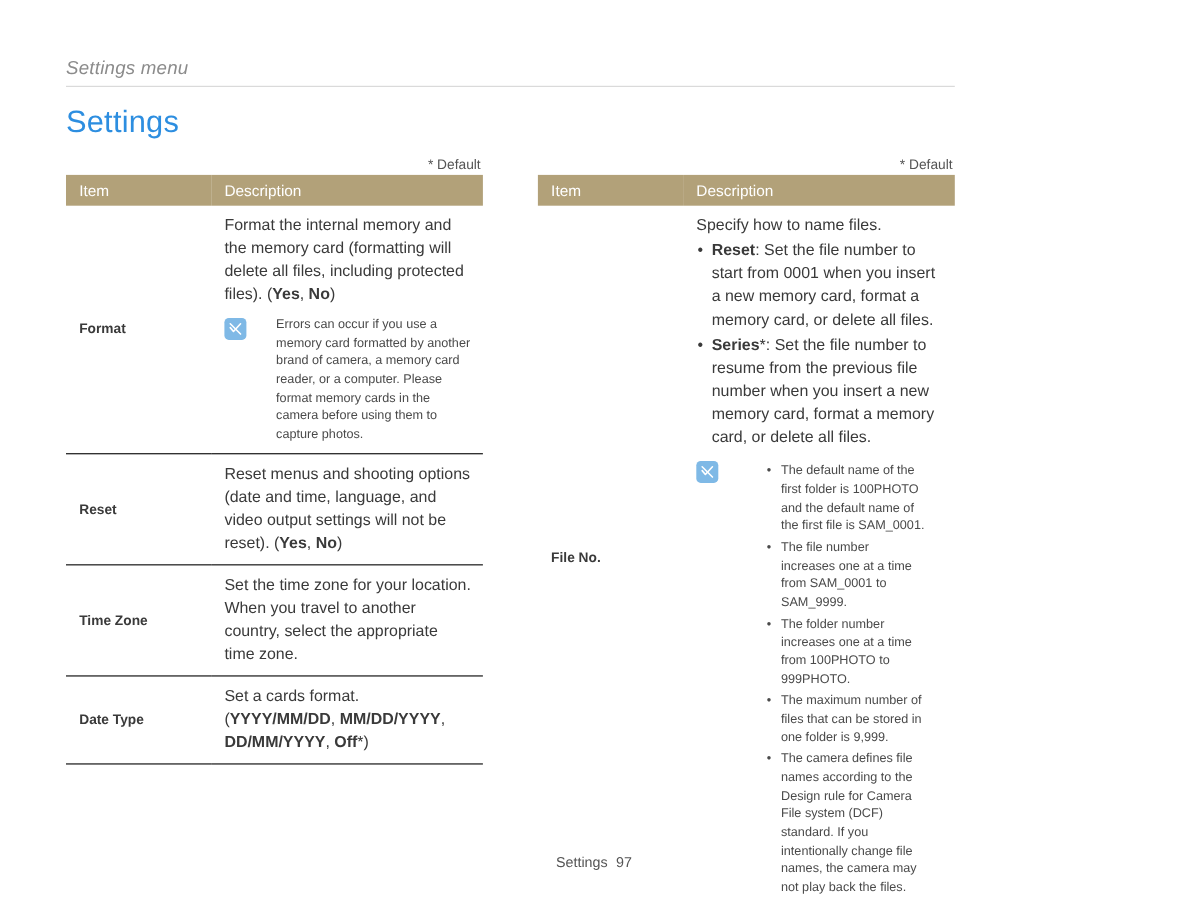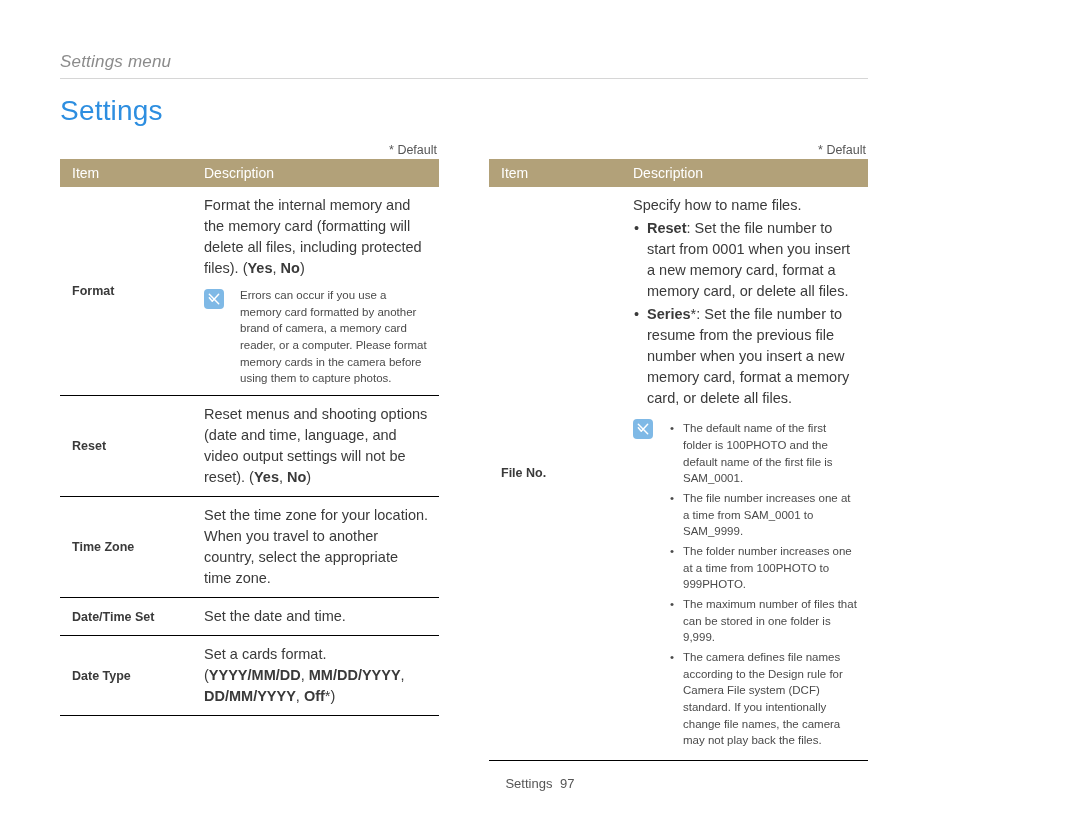--- a/index.html
+++ b/index.html
@@ -86,21 +86,21 @@
     color: #2f2f2f;
   }
   td.desc-cell {
     font-weight: 300;
     font-size: 14.5px;
     color: #3b3b3b;
   }
   .bold { font-weight: 600; }
   .note-box {
     display: flex;
-    gap: 16px;
+    gap: 27px;
     margin-top: 8px;
     justify-content: center;
   }
   .note-icon {
     flex: 0 0 20px;
     width: 20px;
     height: 20px;
     border-radius: 4px;
     background: #7fb9e6;
     color: #fff;
@@ -133,21 +133,21 @@
     top: 0;
   }
   ul.small-bullets {
     list-style: none;
     margin: 0;
     padding: 0;
   }
   ul.small-bullets > li {
     position: relative;
     padding-left: 14px;
-    margin: 3px 0;
+    margin: 3px 16px;
     font-size: 11.5px;
     line-height: 1.45;
     color: #4a4a4a;
   }
   ul.small-bullets > li::before {
     content: "•";
     position: absolute;
     left: 1px;
     top: 0;
   }
@@ -207,24 +207,20 @@
               <span>Reset menus and shooting options (date and time, language, and video output settings will not be reset). (</span><span class="bold">Yes</span><span>, </span><span class="bold">No</span><span>)</span>
             </td>
           </tr>
 
 
           <tr>
             <td class="item-cell">Time Zone</td>
             <td class="desc-cell">Set the time zone for your location. When you travel to another country, select the appropriate time zone.</td>
           </tr>
 
-          <tr>
-            <td class="item-cell">Date/Time Set</td>
-            <td class="desc-cell">Set the date and time.</td>
-          </tr>
 
           <tr>
             <td class="item-cell">Date Type</td>
             <td class="desc-cell">
               <span>Set a cards format. (</span><span class="bold">YYYY/MM/DD</span><span>, </span><span class="bold">MM/DD/YYYY</span><span>, </span><span class="bold">DD/MM/YYYY</span><span>, </span><span class="bold">Off</span><span>*</span><span>)</span>
             </td>
           </tr>
         </tbody>
       </table>
     </div>

